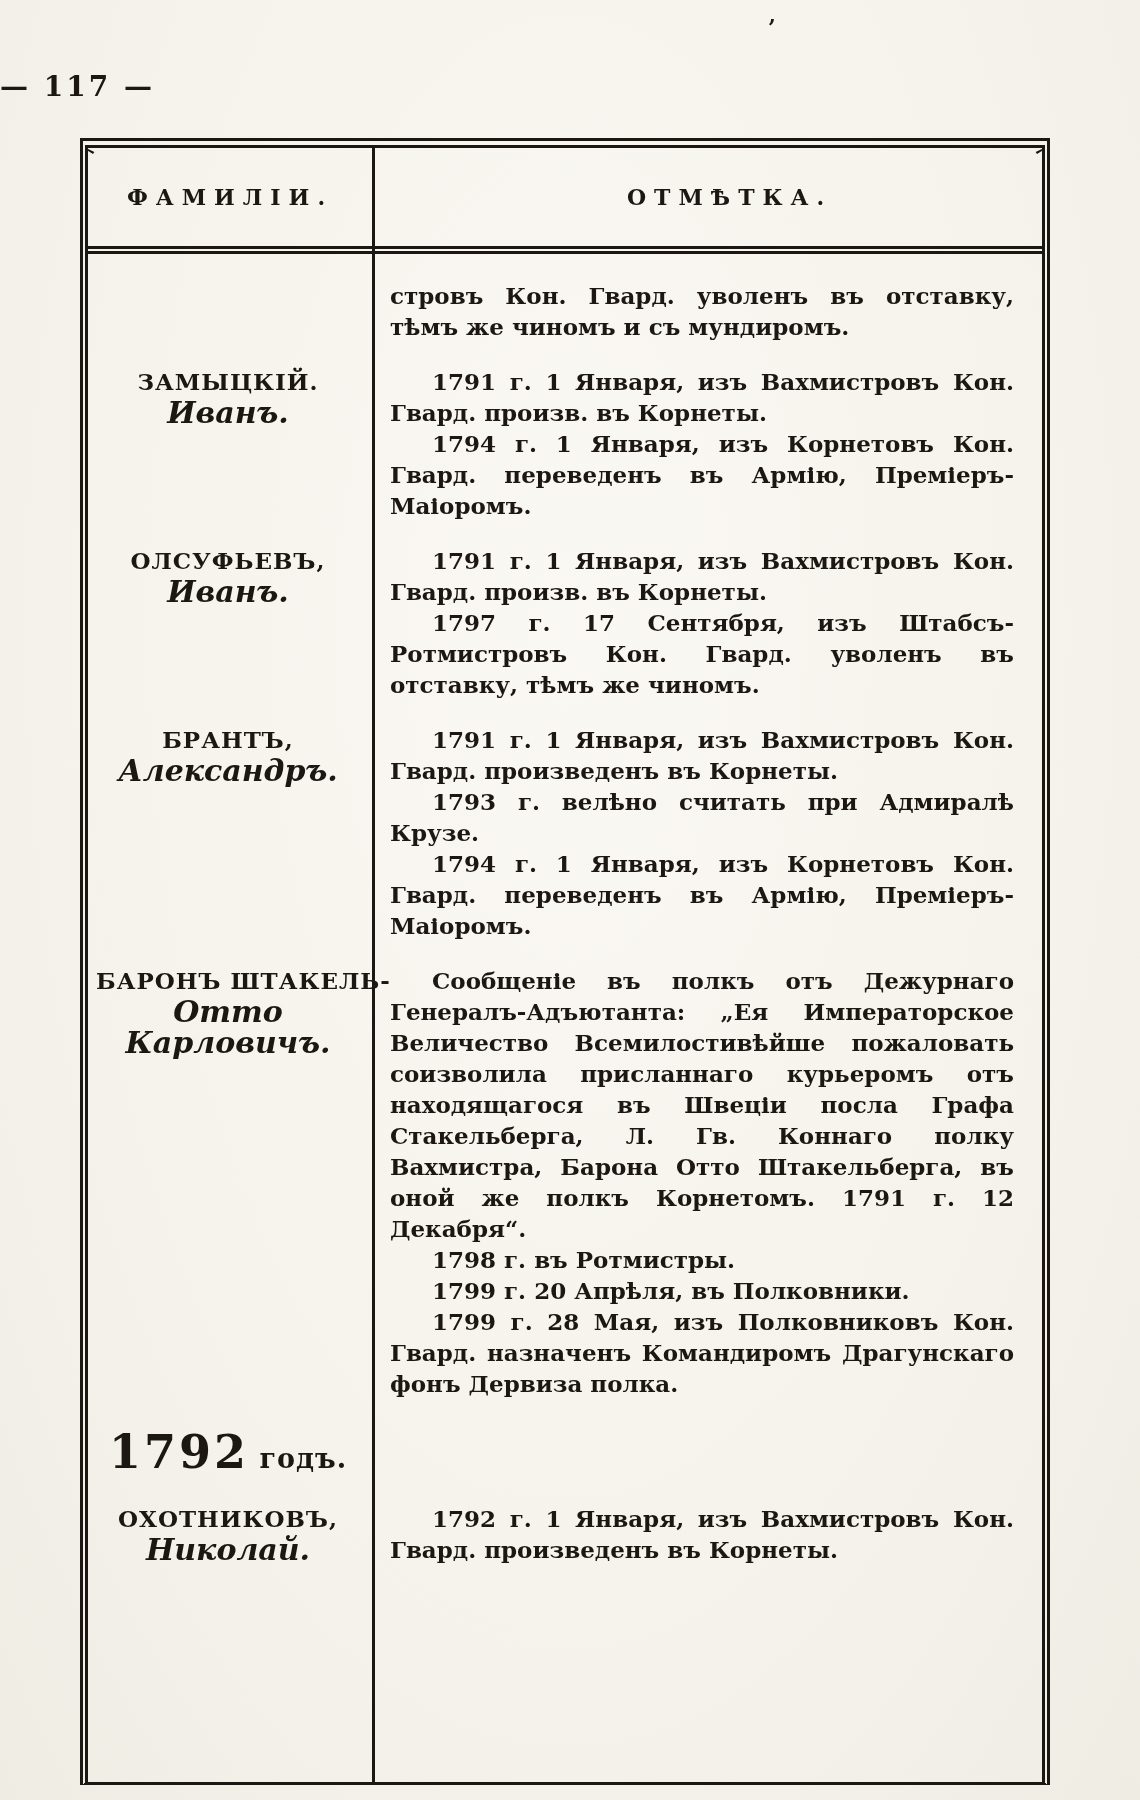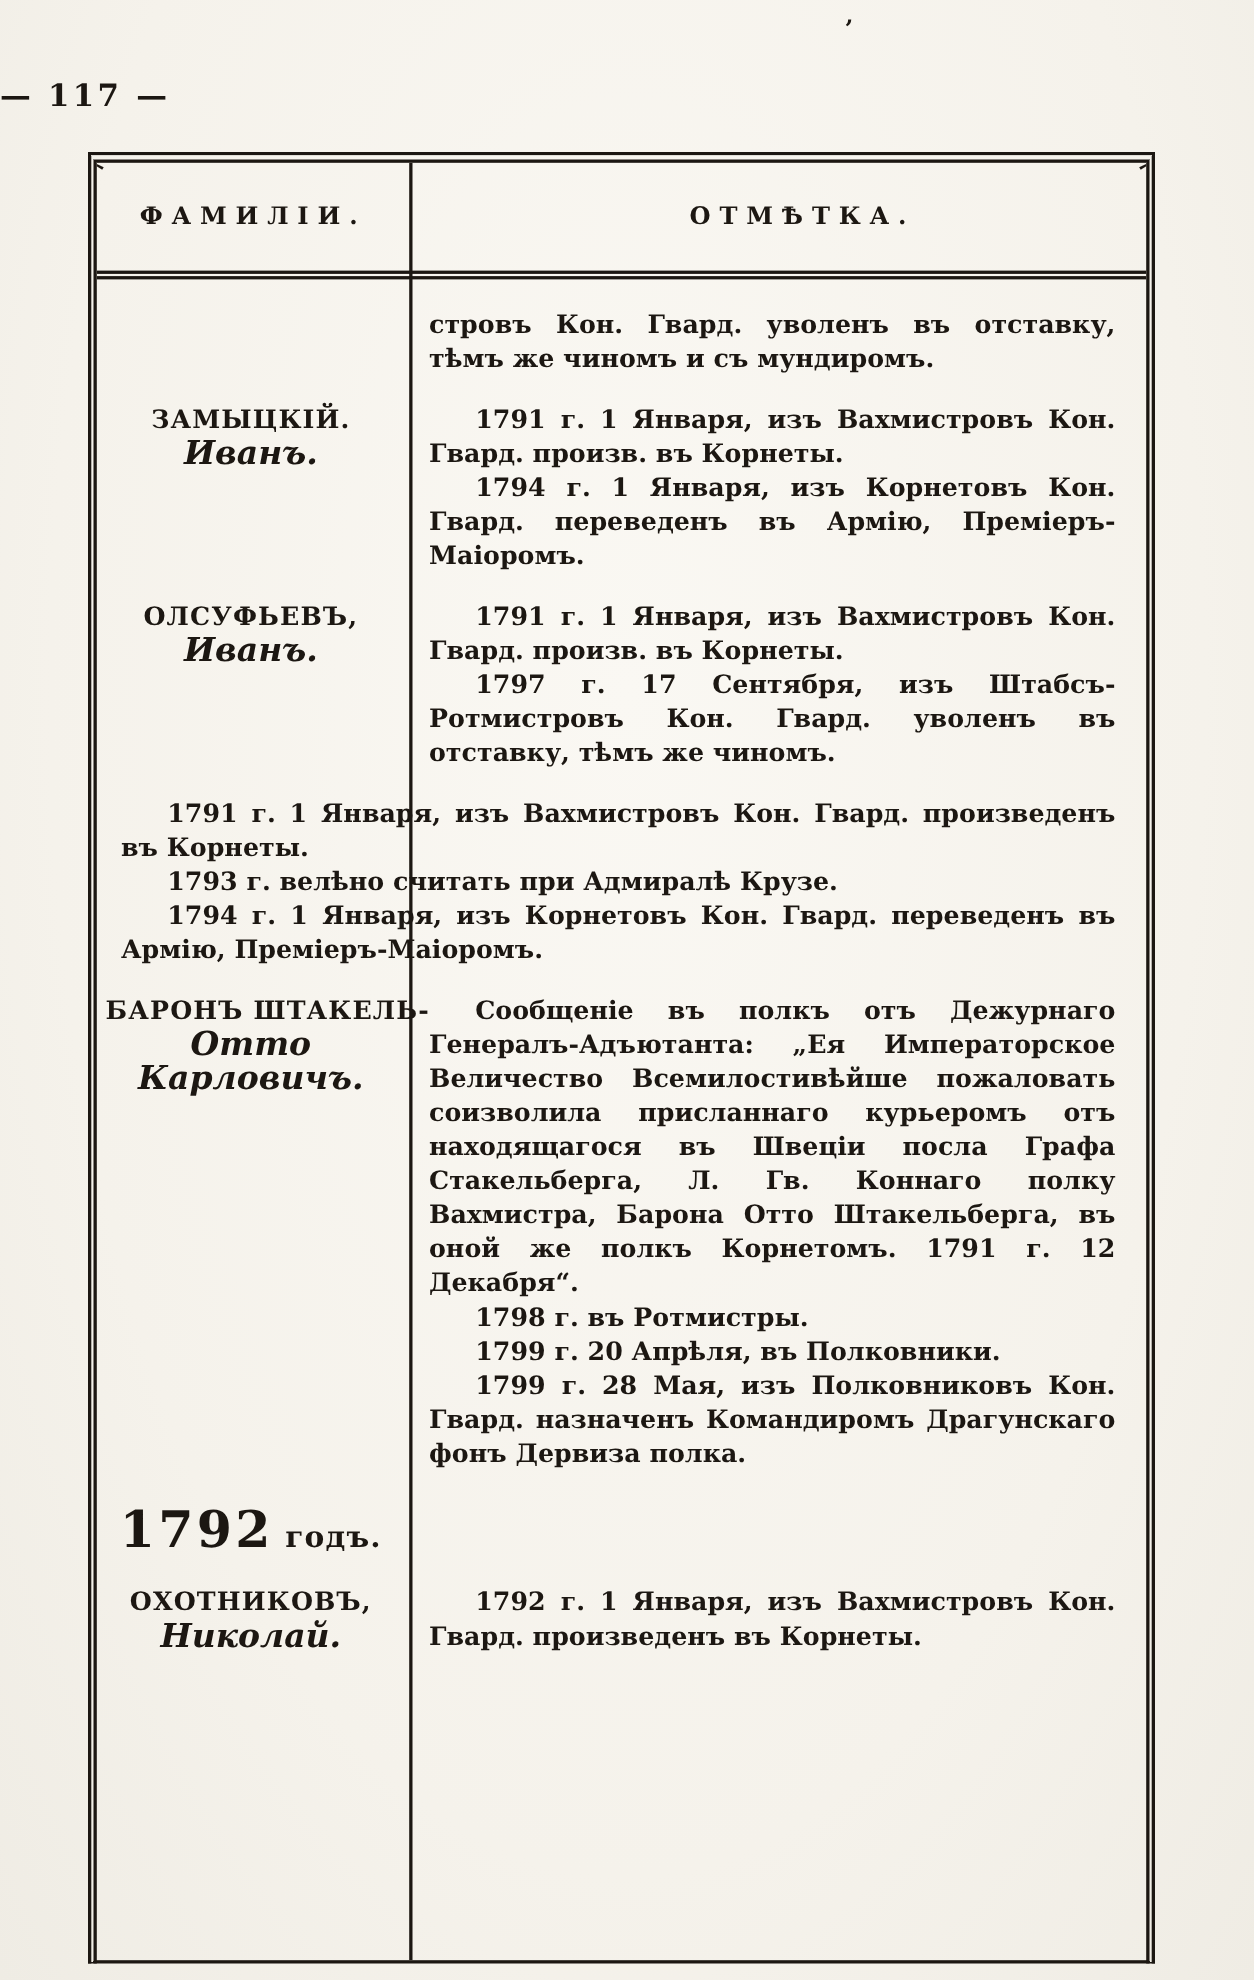--- a/index.html
+++ b/index.html
@@ -78,20 +78,24 @@
         <div class="name-cell">
           <div class="surname">ОЛСУФЬЕВЪ,</div>
           <div class="given">Иванъ.</div>
         </div>
         <div class="note-cell">
           <p class="note indent">1791 г. 1 Января, изъ Вахмистровъ Кон. Гвард. произв. въ Корнеты.</p>
           <p class="note indent">1797 г. 17 Сентября, изъ Штабсъ-Ротмистровъ Кон. Гвард. уволенъ въ отставку, тѣмъ же чиномъ.</p>
         </div>
       </div>
       <div class="row">
+        <div class="name-cell">
+          <div class="surname">БРАНТЪ,</div>
+          <div class="given">Александръ.</div>
+        </div>
         <div class="note-cell">
           <p class="note indent">1791 г. 1 Января, изъ Вахмистровъ Кон. Гвард. произведенъ въ Корнеты.</p>
           <p class="note indent">1793 г. велѣно считать при Адмиралѣ Крузе.</p>
           <p class="note indent">1794 г. 1 Января, изъ Корнетовъ Кон. Гвард. переведенъ въ Армію, Преміеръ-Маіоромъ.</p>
         </div>
       </div>
       <div class="row">
         <div class="name-cell">
           <div class="surname">БАРОНЪ ШТАКЕЛЬ-</div>
           <div class="given">Отто Карловичъ.</div>

